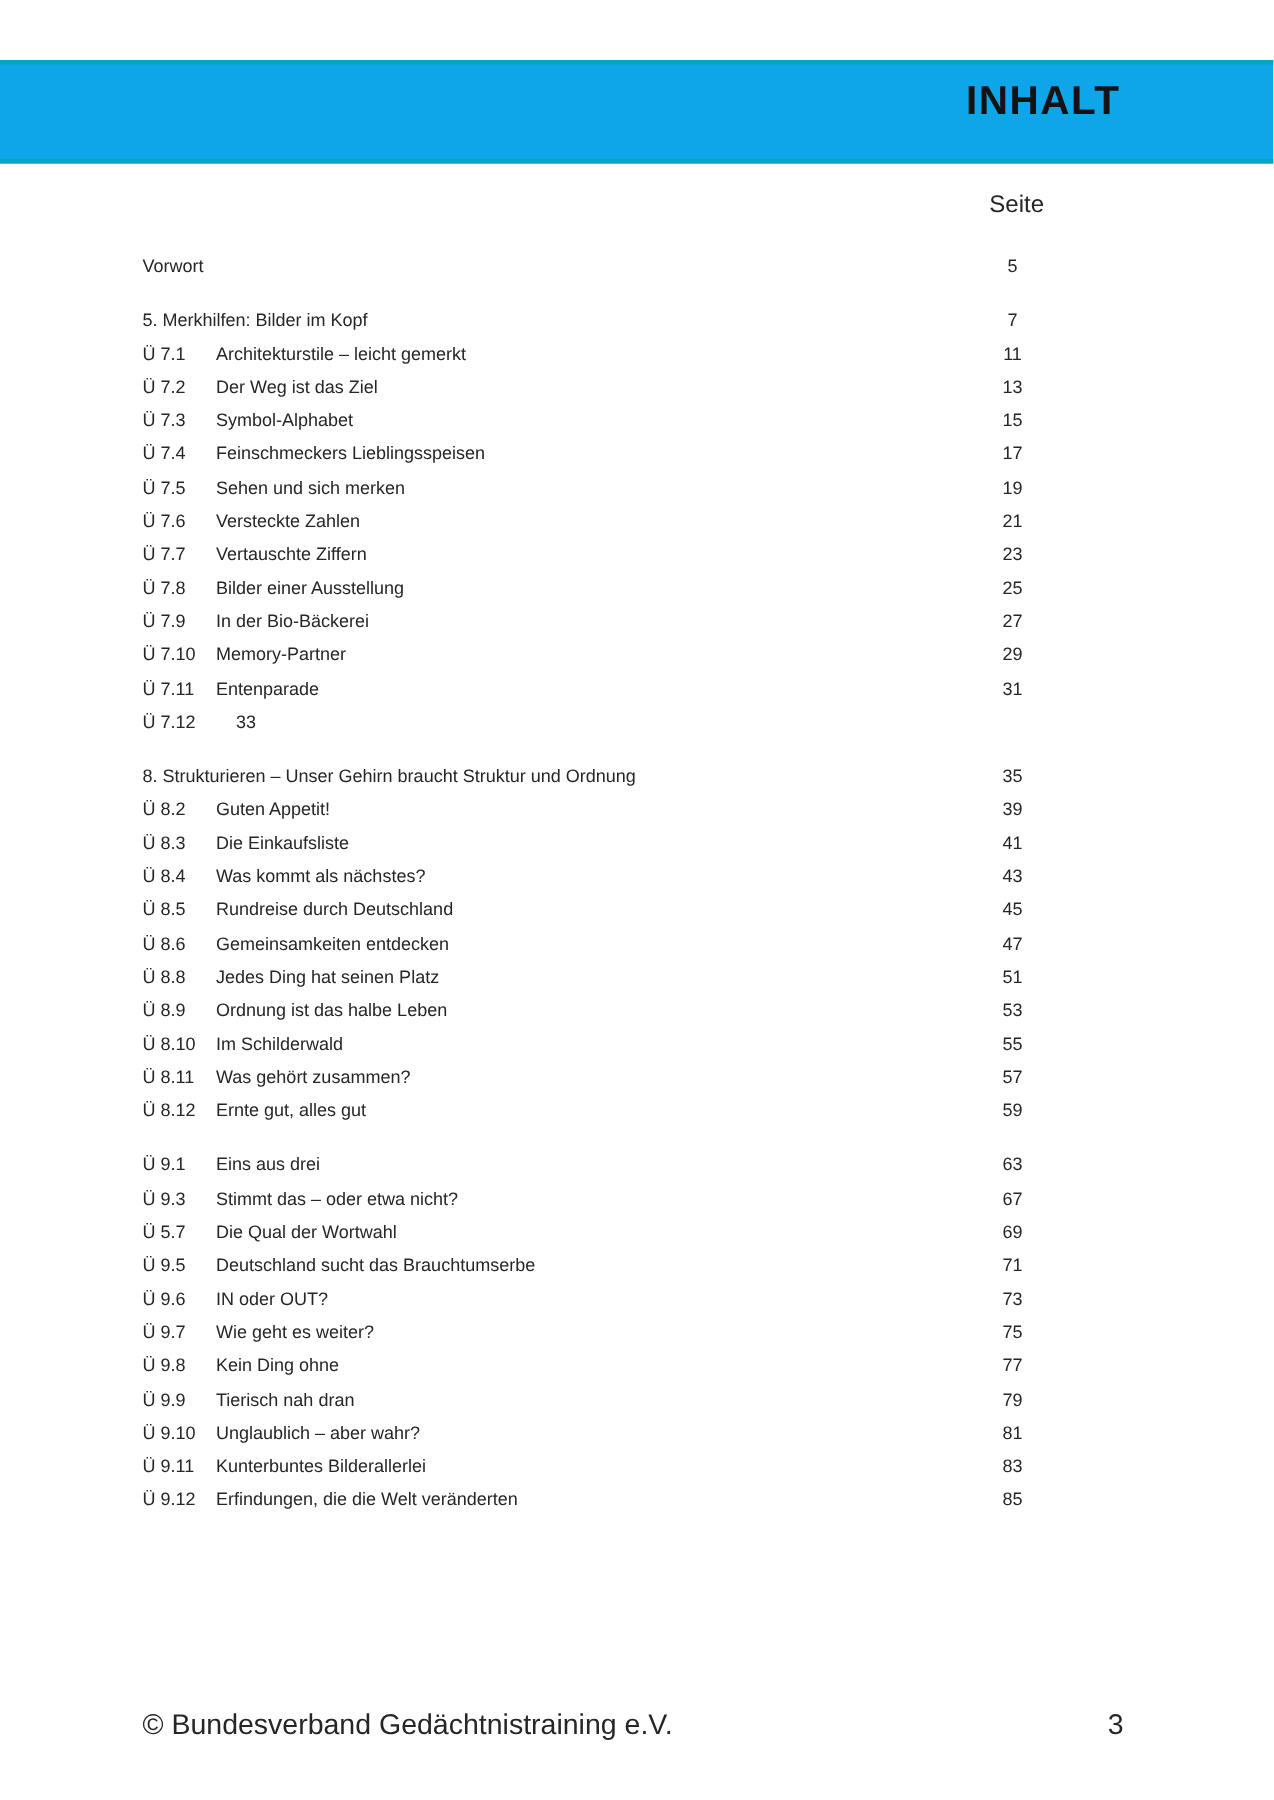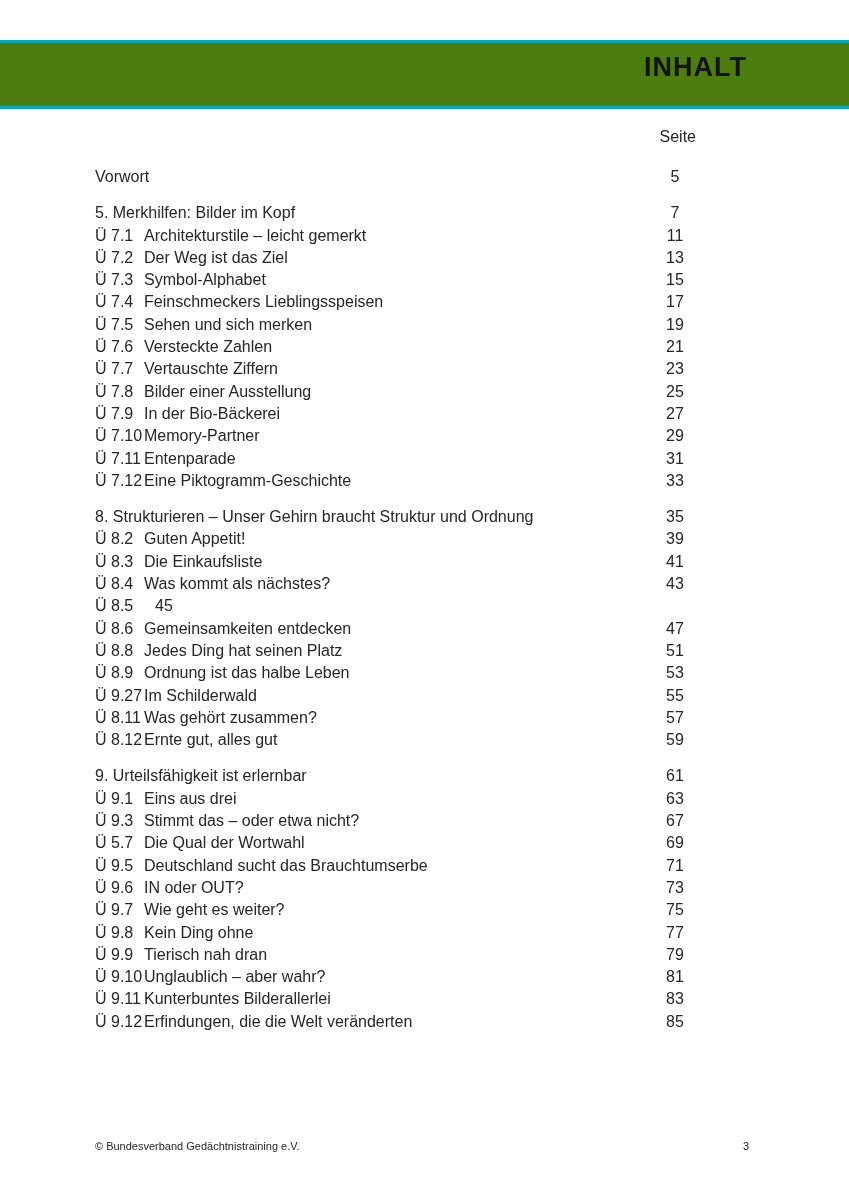--- a/index.html
+++ b/index.html
@@ -16,21 +16,21 @@
     font-family: "Liberation Sans", sans-serif;
     color: #262626;
   }
   
   .topbar {
     position: absolute;
     top: 40px;
     left: 0;
     width: 849px;
     height: 63px;
-    background: #4d7c0f;
+    background: #0ea5e9;
     border-top: 3px solid #00a9be;
     border-bottom: 3px solid #00a9be;
     box-sizing: content-box;
   }
   .topbar-title {
     position: absolute;
     top: 9px;
     right: 102px;
     font-size: 27px;
     font-weight: bold;
@@ -53,21 +53,21 @@
     left: 95px;
     width: 600px;
   }
   .section + .section {
     margin-top: 14px;
   }
   .row {
     display: flex;
     align-items: baseline;
     line-height: 22.3px;
-    font-size: 16px;
+    font-size: 12px;
   }
   .row .num {
     flex: none;
     width: 49px;
   }
   .row .title {
     flex: 1;
     min-width: 0;
     white-space: nowrap;
   }
@@ -77,21 +77,21 @@
     text-align: center;
   }
   
   .footer {
     position: absolute;
     top: 1140px;
     left: 95px;
     width: 654px;
     display: flex;
     justify-content: space-between;
-    font-size: 11px;
+    font-size: 19px;
     gap: 36px;
   }
 </style>
 </head>
 <body>
 
 <div class="topbar">
   <div class="topbar-title">INHALT</div>
 </div>
 
@@ -173,21 +173,20 @@
   </div>
 
   <div class="row">
     <span class="num">Ü 7.11</span>
     <span class="title">Entenparade</span>
     <span class="page">31</span>
   </div>
 
   <div class="row">
     <span class="num">Ü 7.12</span>
-    <span class="title">Eine Piktogramm-Geschichte</span>
     <span class="page">33</span>
   </div>
 </div>
     <div class="section">
   <div class="row">
 
     <span class="title">8. Strukturieren – Unser Gehirn braucht Struktur und Ordnung</span>
     <span class="page">35</span>
   </div>
 
@@ -205,20 +204,21 @@
   </div>
 
   <div class="row">
     <span class="num">Ü 8.4</span>
     <span class="title">Was kommt als nächstes?</span>
     <span class="page">43</span>
   </div>
 
   <div class="row">
     <span class="num">Ü 8.5</span>
+    <span class="title">Rundreise durch Deutschland</span>
     <span class="page">45</span>
   </div>
 
   <div class="row">
     <span class="num">Ü 8.6</span>
     <span class="title">Gemeinsamkeiten entdecken</span>
     <span class="page">47</span>
   </div>
 
 
@@ -228,43 +228,38 @@
     <span class="page">51</span>
   </div>
 
   <div class="row">
     <span class="num">Ü 8.9</span>
     <span class="title">Ordnung ist das halbe Leben</span>
     <span class="page">53</span>
   </div>
 
   <div class="row">
-    <span class="num">Ü 9.27</span>
+    <span class="num">Ü 8.10</span>
     <span class="title">Im Schilderwald</span>
     <span class="page">55</span>
   </div>
 
   <div class="row">
     <span class="num">Ü 8.11</span>
     <span class="title">Was gehört zusammen?</span>
     <span class="page">57</span>
   </div>
 
   <div class="row">
     <span class="num">Ü 8.12</span>
     <span class="title">Ernte gut, alles gut</span>
     <span class="page">59</span>
   </div>
 </div>
     <div class="section">
-  <div class="row">
-
-    <span class="title">9. Urteilsfähigkeit ist erlernbar</span>
-    <span class="page">61</span>
-  </div>
 
   <div class="row">
     <span class="num">Ü 9.1</span>
     <span class="title">Eins aus drei</span>
     <span class="page">63</span>
   </div>
 
 
   <div class="row">
     <span class="num">Ü 9.3</span>

